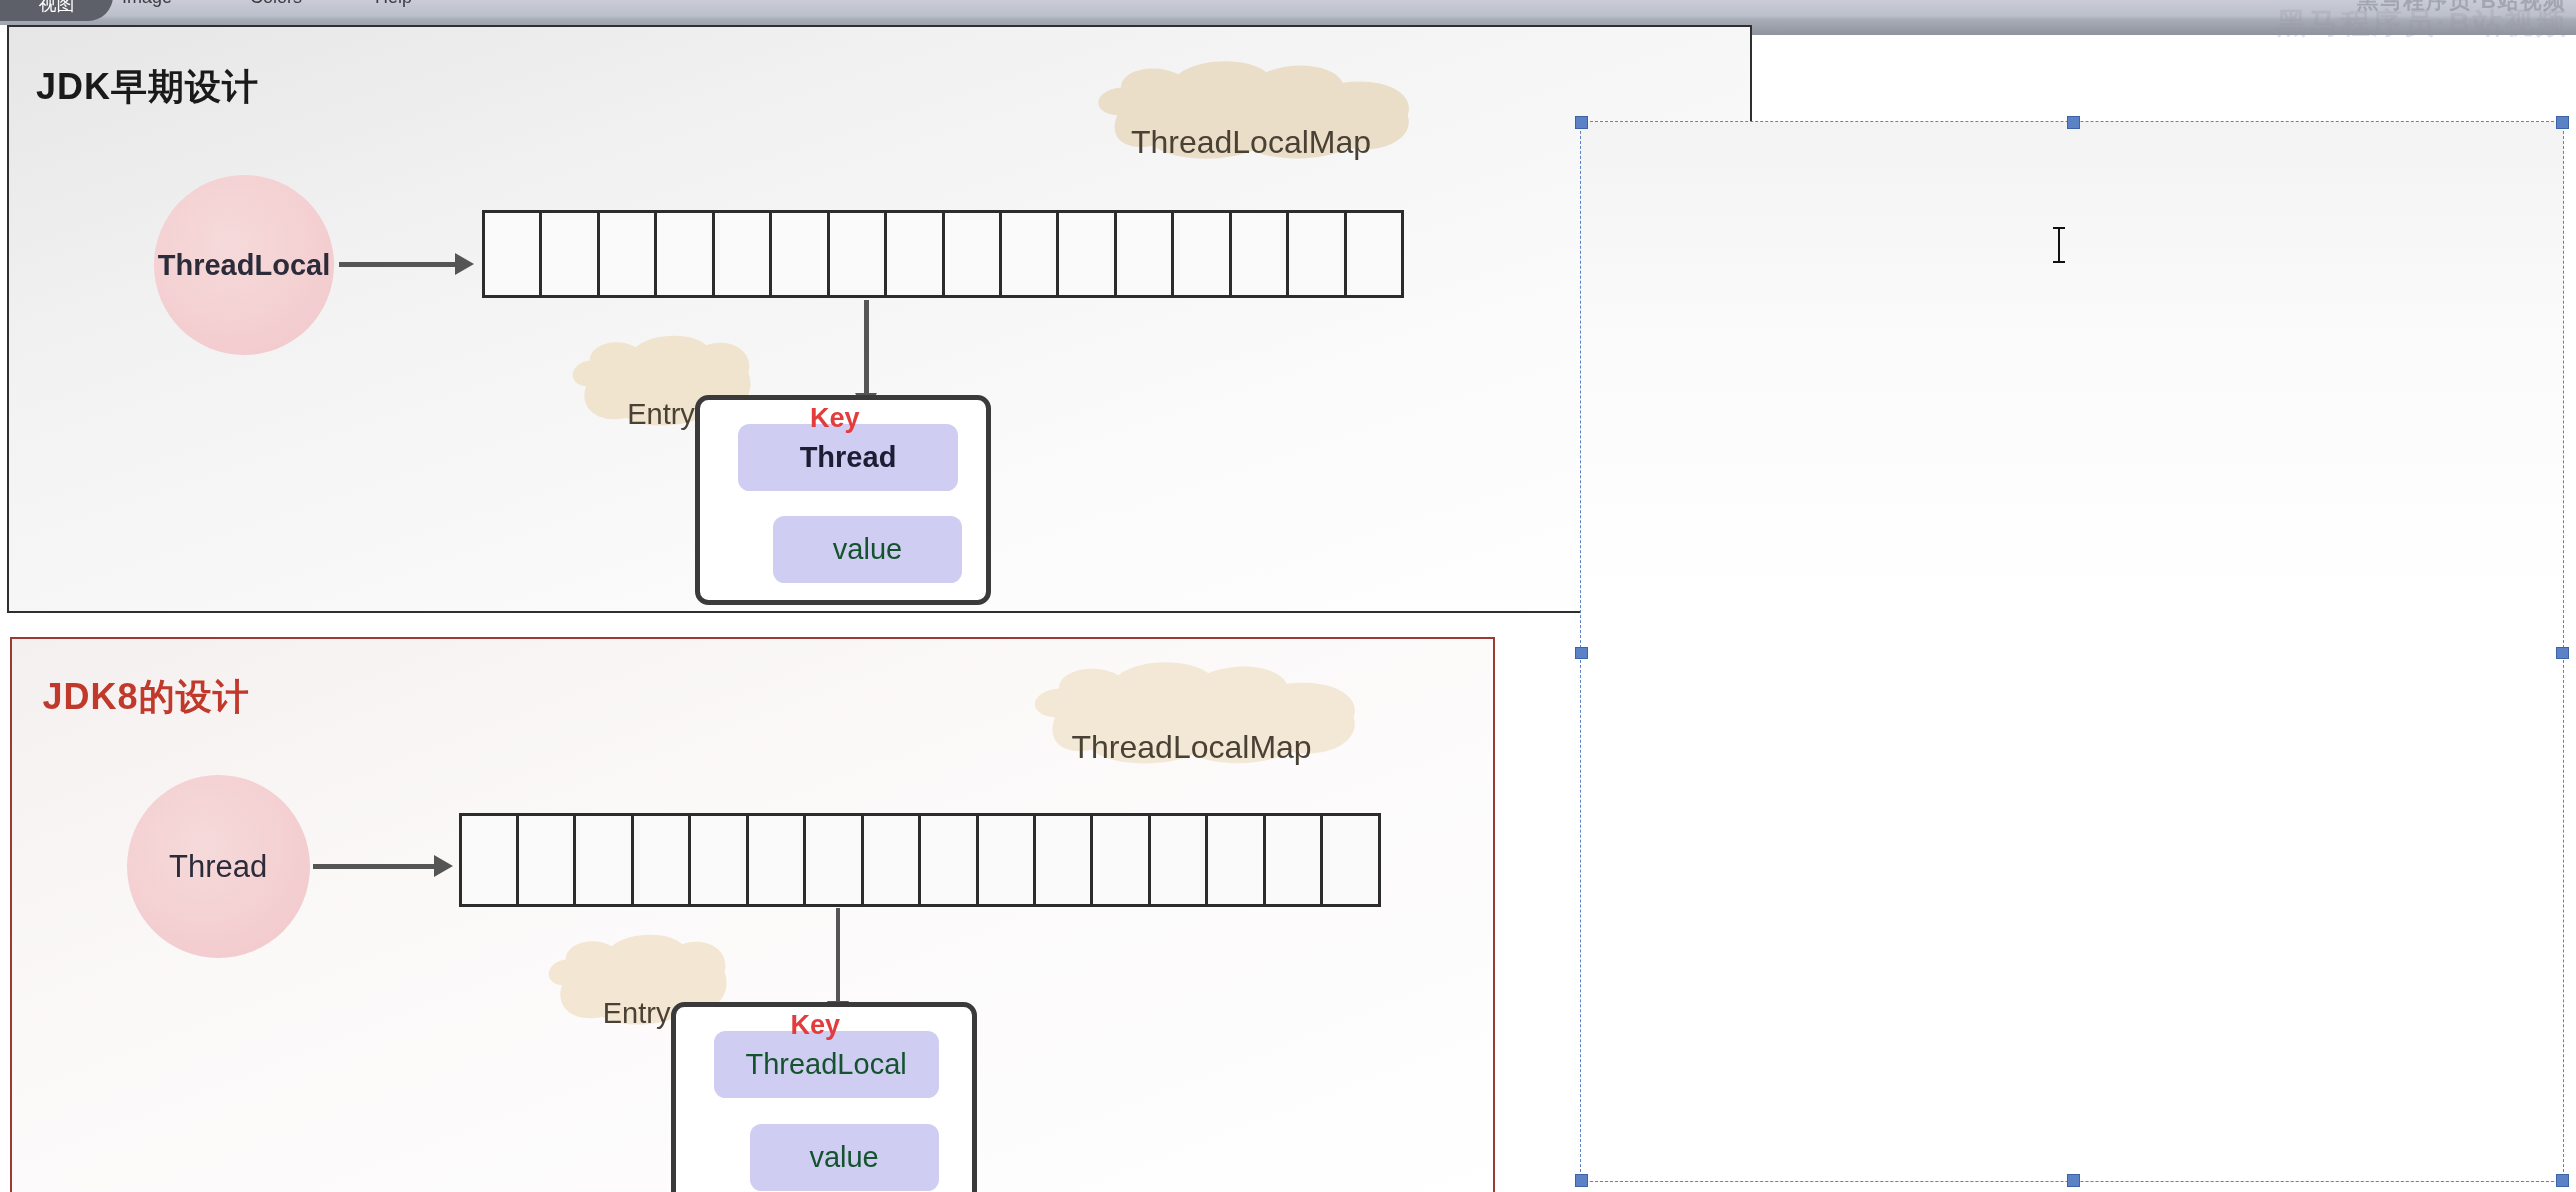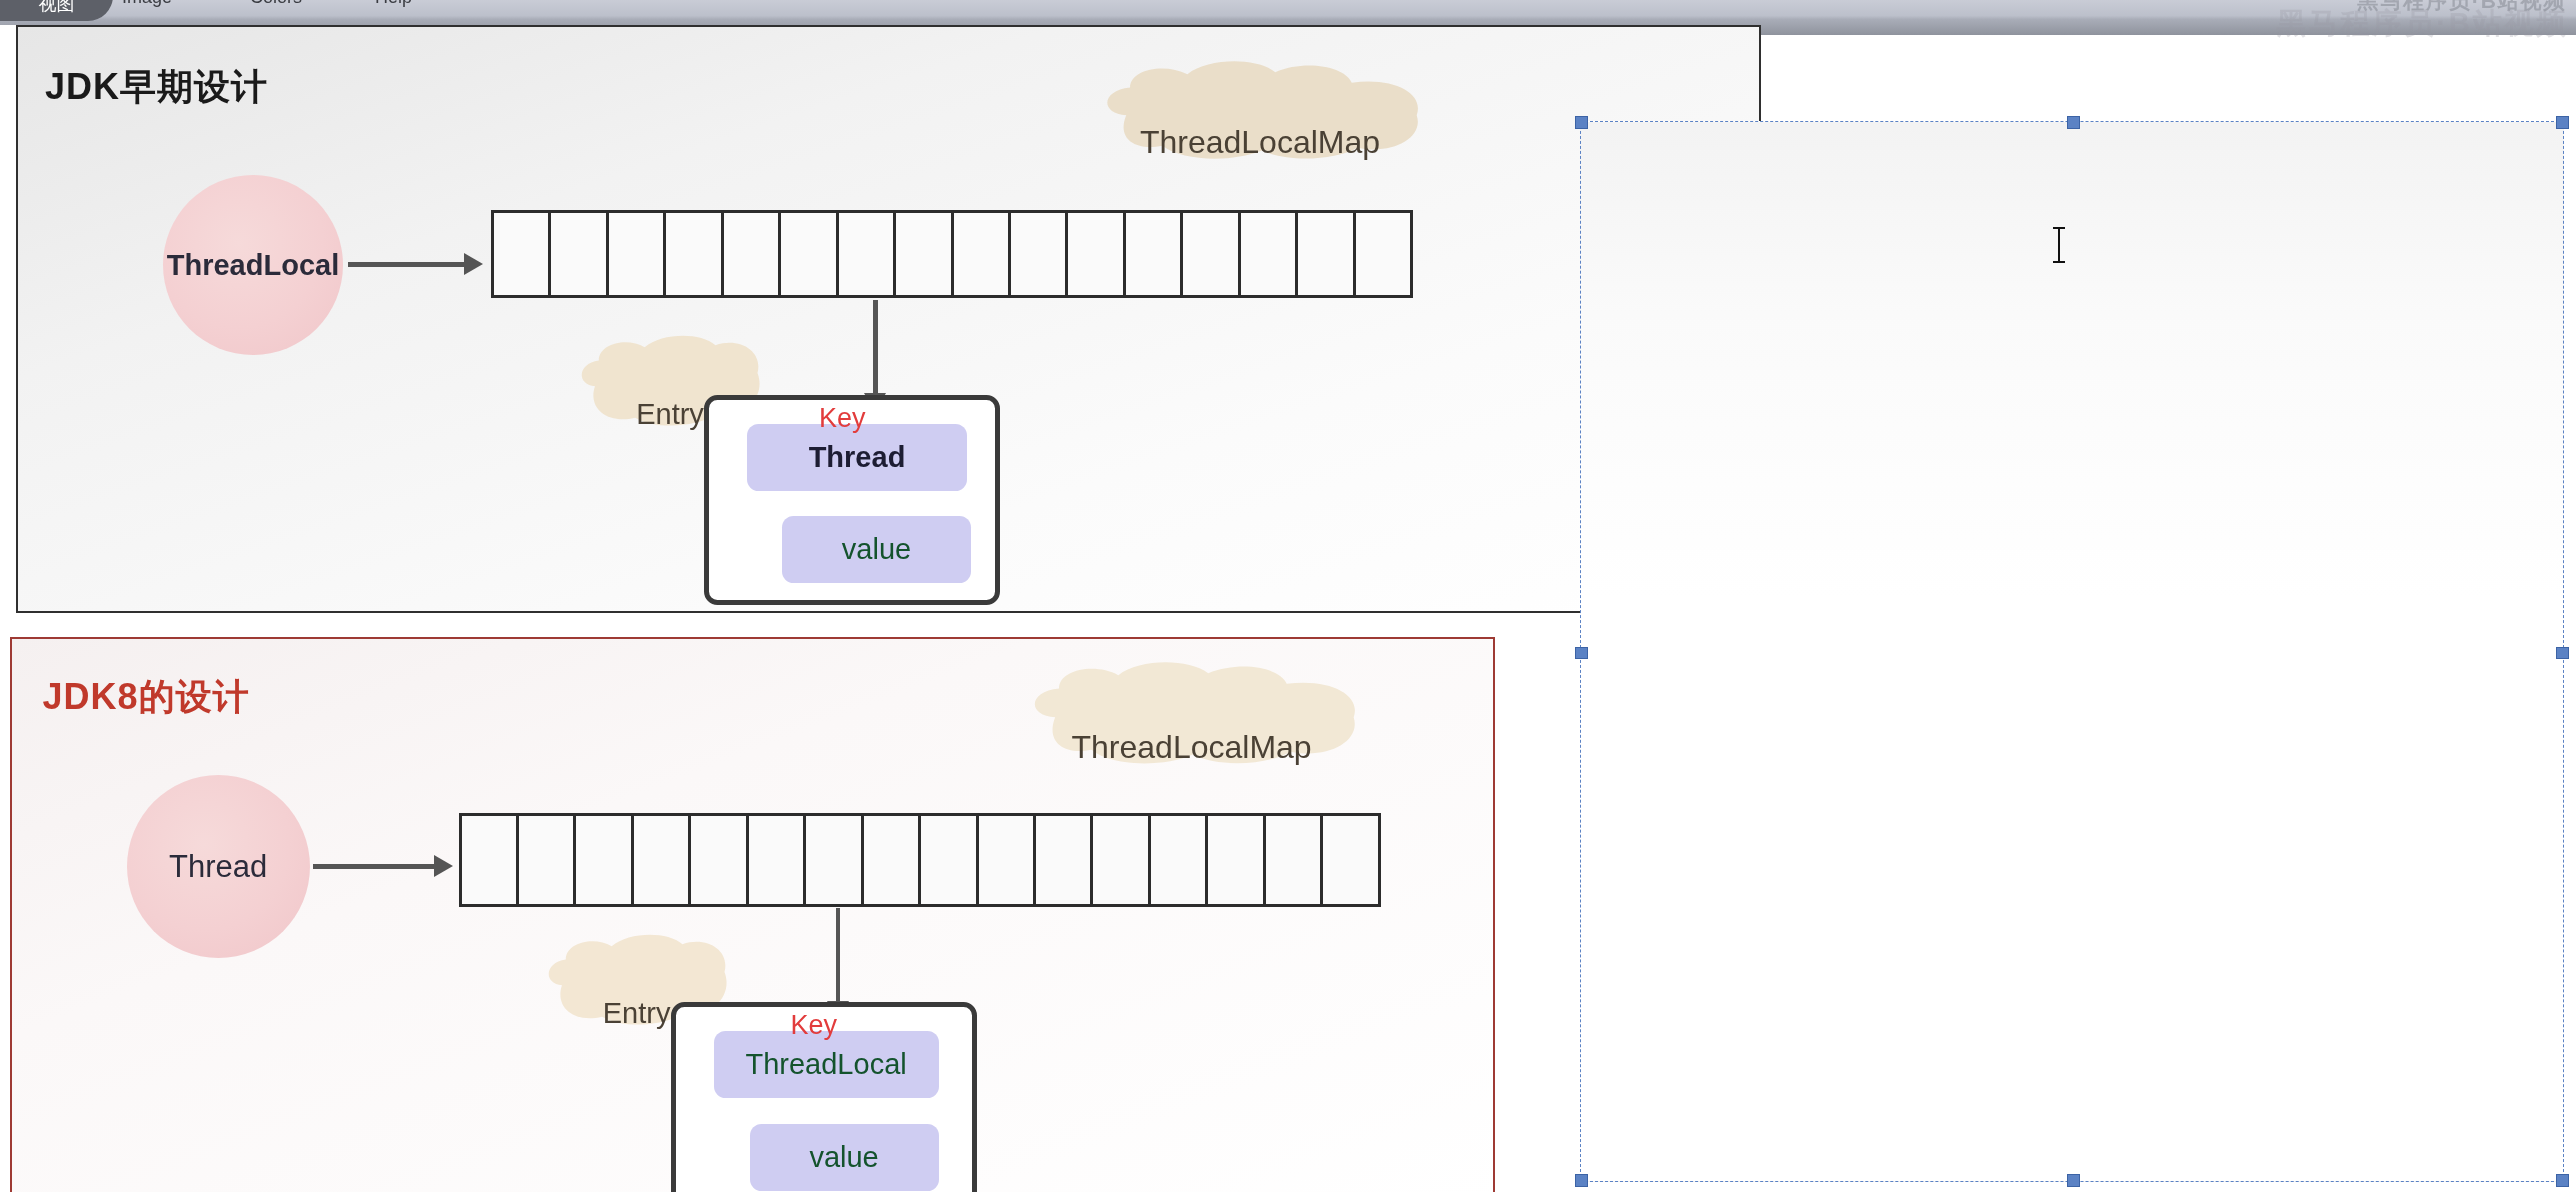--- a/index.html
+++ b/index.html
@@ -68,21 +68,21 @@
     position: absolute;
     left: 0; top: 25px;
     width: 1500px;
     height: 1168px;
     background: #ffffff;
   }
 
   
   #panel-early {
     position: absolute;
-    left: 16px;
+    left: 7px;
     top: 0px;
     width: 1745px;
     height: 588px;
     background: linear-gradient(to bottom right, #e6e6e6 0%, #f2f2f2 30%, #fbfbfb 70%, #ffffff 100%);
     border: 2.9px solid #2f2f2f;
     box-sizing: border-box;
   }
   #panel-early-title {
     position: absolute;
     left: 27px;
@@ -196,21 +196,21 @@
   .entry-box {
     position: absolute;
     border: 5.7px solid #3a3a3a;
     border-radius: 13.4px;
     background: #ffffff;
     box-sizing: border-box;
   }
   .key-label {
     position: absolute;
     color: #e23c3c;
-    font-weight: normal;
+    font-weight: bold;
     white-space: nowrap;
     z-index: 4;
   }
   .slot {
     position: absolute;
     background: #cfcdf2;
     border-radius: 11.5px;
     display: flex;
     align-items: center;
     justify-content: center;

